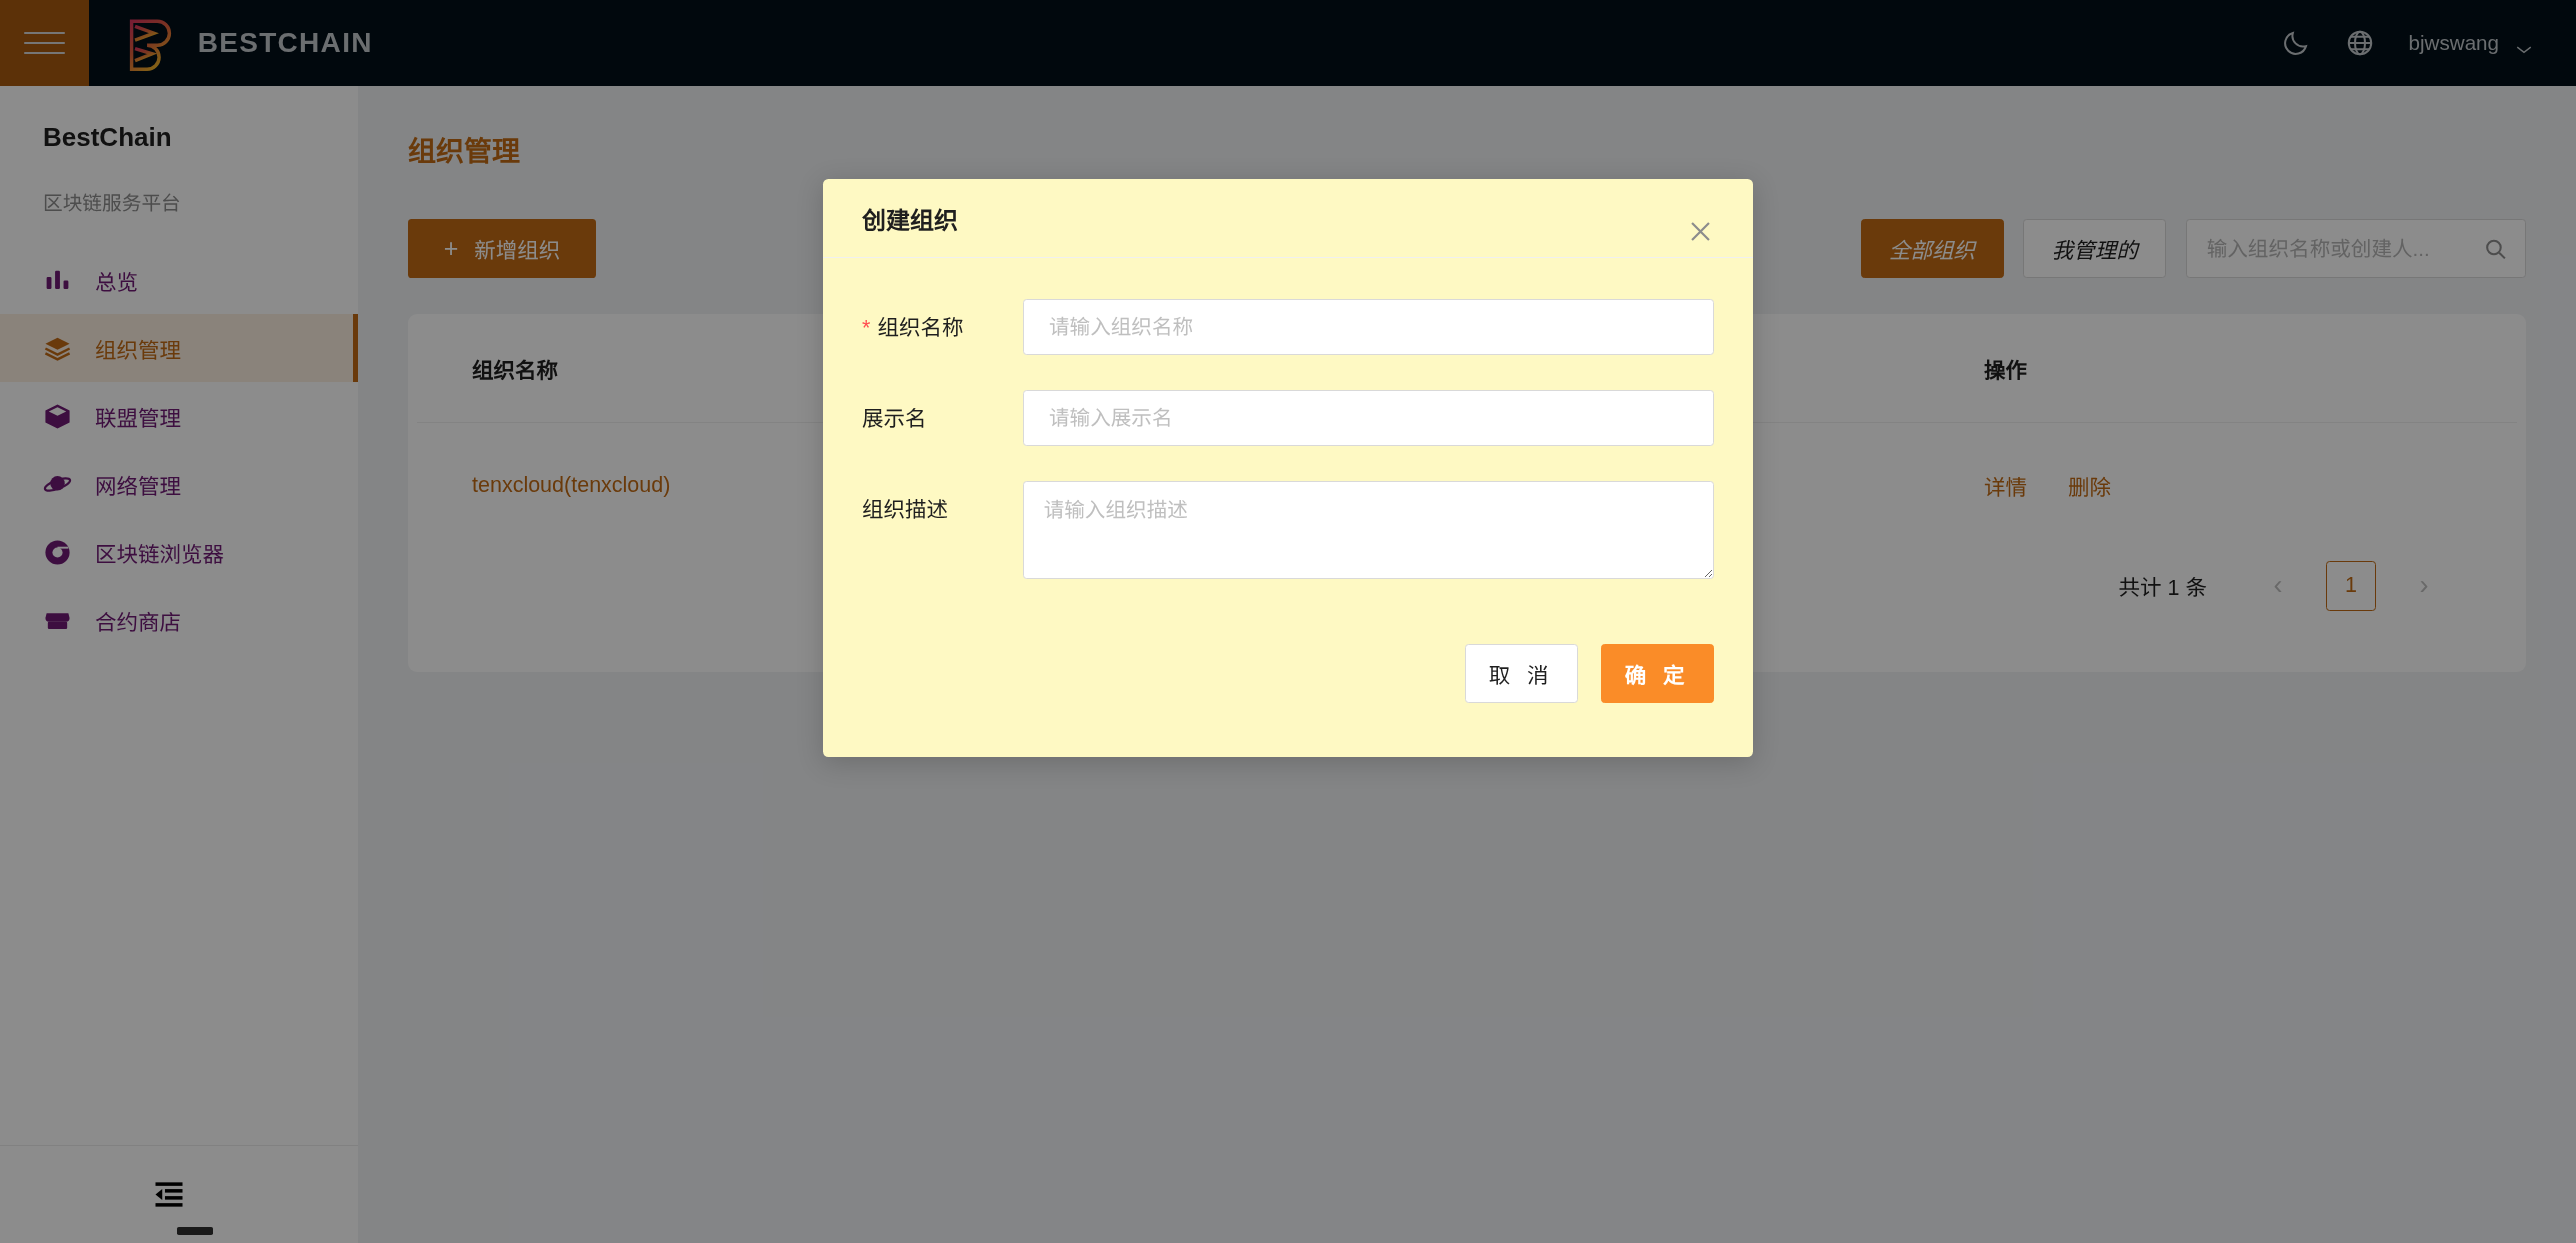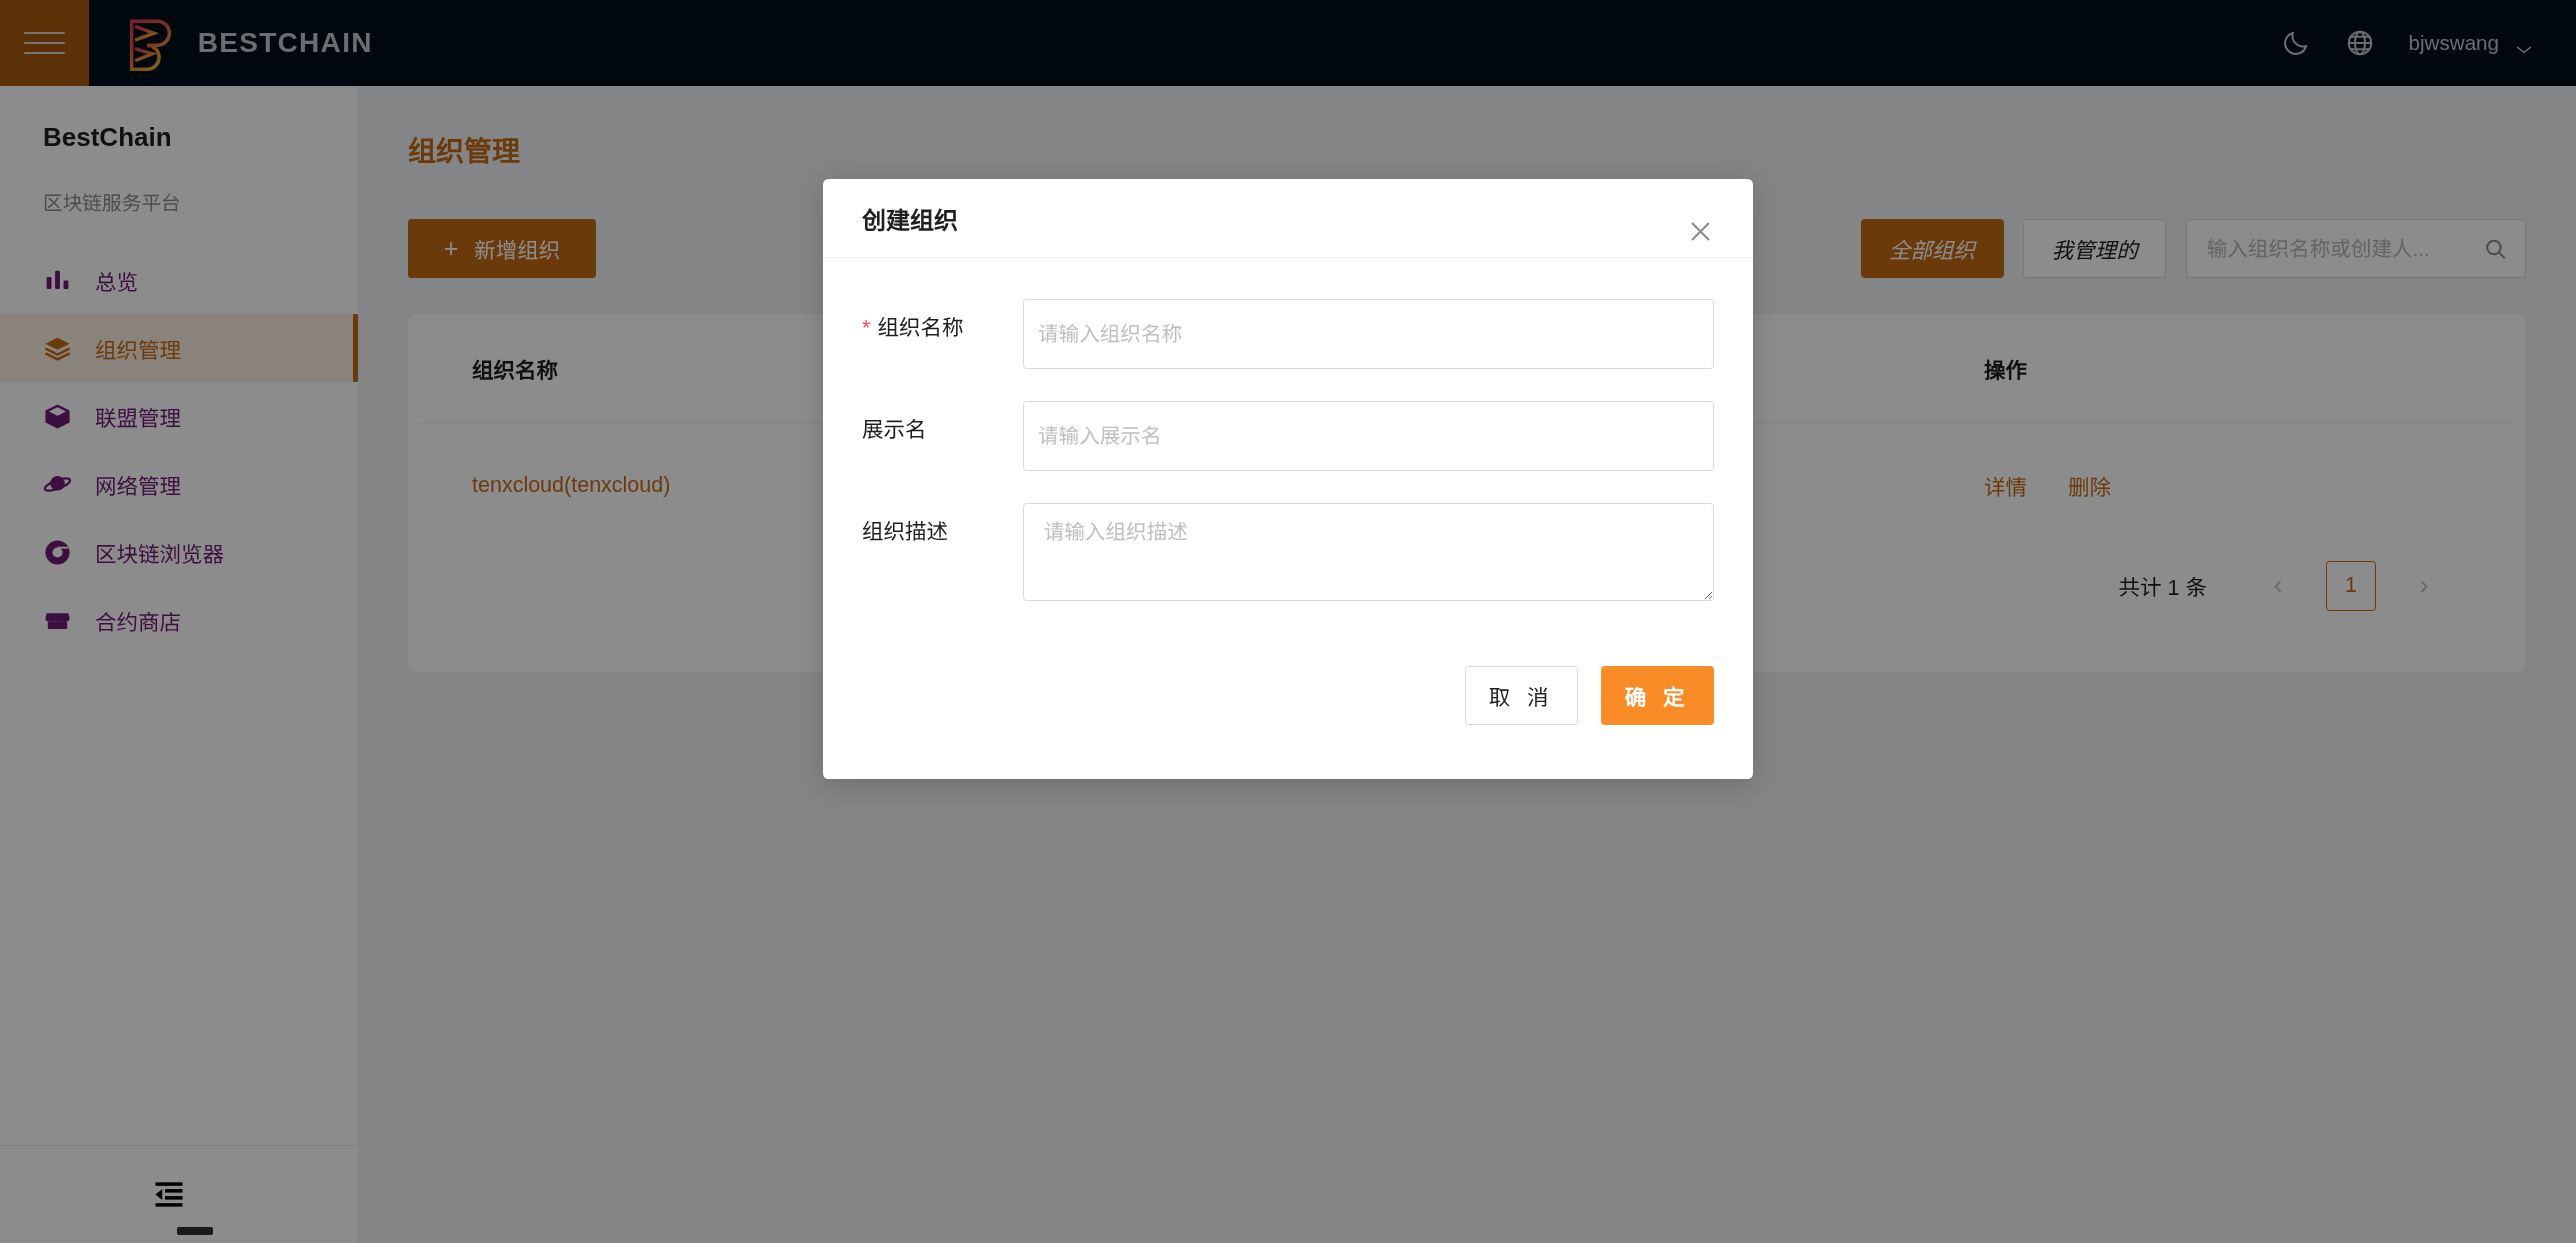--- a/index.html
+++ b/index.html
@@ -146,43 +146,43 @@
     color:#c26b14; font-size:21.5px; display:flex; align-items:center;
     justify-content:center; cursor:pointer;
   }
 
   
   .overlay {
     position:absolute; inset:0; background:rgba(0,0,0,0.45);
   }
   .modal {
     position:absolute; left:823px; top:179px; width:930px;
-    background:#ffffff; border-radius:5.4px;
+    background:#fef9c3; border-radius:5.4px;
     box-shadow:0 5.4px 27px rgba(0,0,0,0.18);
   }
   .modal-head {
     height:79px; display:flex; align-items:center;
     padding:0 39px; border-bottom:0.9px solid #f0f0f0; position:relative;
   }
   .modal-title { font-size:24px; font-weight:bold; color:#1f1f1f; }
   .modal-close {
     position:absolute; right:38px; top:38px; width:29px; height:29px;
     cursor:pointer; color:#8c8c8c;
   }
   .modal-body { padding:41px 39px 7.2px 39px; }
   .form-row { display:flex; align-items:flex-start; margin-bottom:32px; }
   .form-label {
     width:161px; flex:none; text-align:left; padding-right:23px;
     font-size:21.5px; color:#1f1f1f; line-height:59px; white-space:nowrap;
   }
   .req { color:#ff4d4f; margin-right:7.2px; }
   .form-ctrl { flex:1; }
   .fld {
-    width:100%; height:70px; border:0.9px solid #d9d9d9; border-radius:3.6px;
-    padding:0 14px; font-size:20.6px; color:#1f1f1f;
+    width:100%; height:56px; border:0.9px solid #d9d9d9; border-radius:3.6px;
+    padding:0 25px; font-size:20.6px; color:#1f1f1f;
     font-family:"Liberation Sans", sans-serif; background:#fff;
   }
   .fld::placeholder { color:#bfbfbf; }
   textarea.fld {
     height:98px; padding:14.3px 19.7px; resize:vertical; line-height:1.4;
   }
   .modal-foot {
     padding:23px 39px 54px 39px; display:flex; justify-content:flex-end; gap:23px;
   }
   .btn-cancel {

